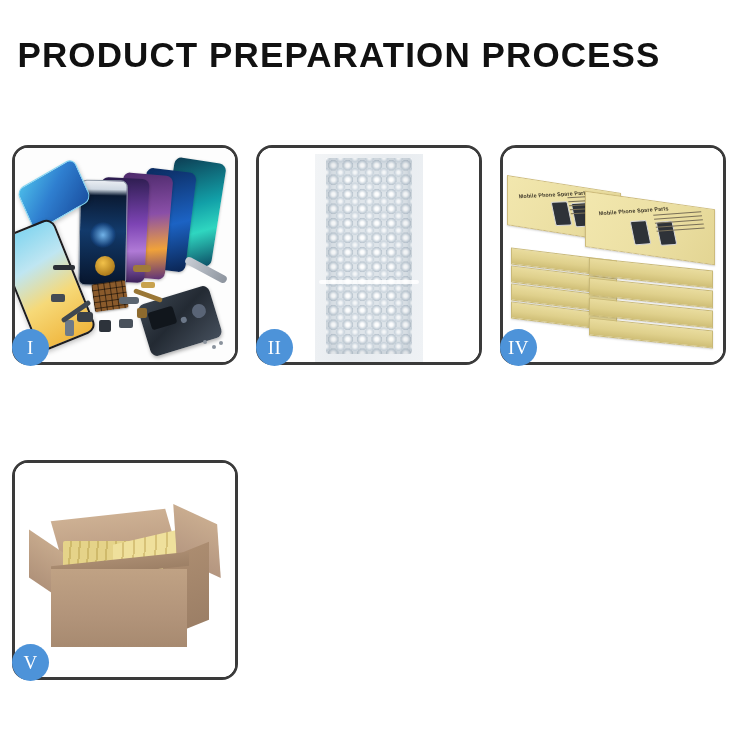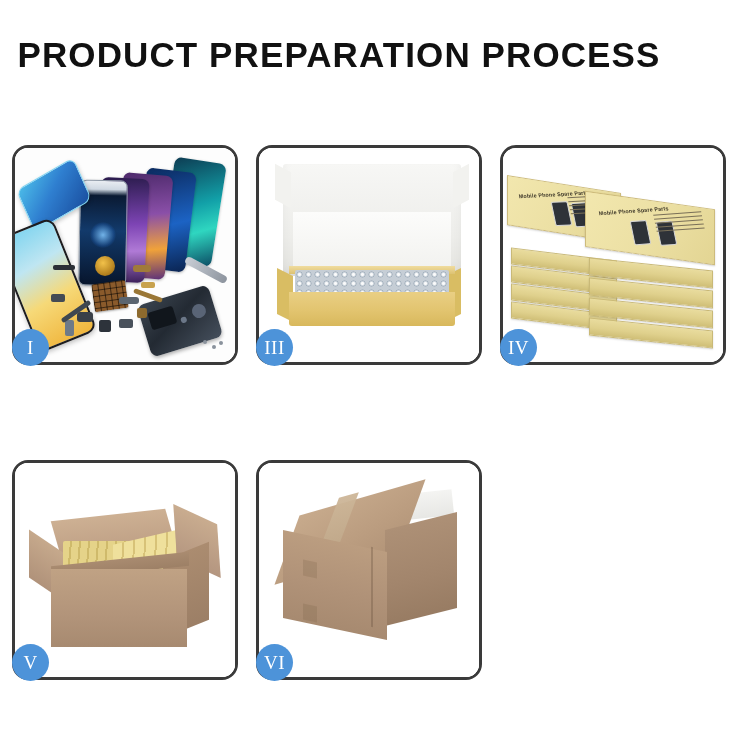--- a/index.html
+++ b/index.html
@@ -447,35 +447,31 @@
           <div class="screws">
             <span></span>
               <span></span>
               <span></span>
           </div>
         </div>
       </div>
       <div class="badge">I</div>
     </div>
 
-
     <div class="panel">
       <div class="panel-inner">
-        <div class="scene-openbox">
-          <div class="ob-lid"></div>
-          <div class="ob-foam"></div>
-          <div class="ob-side-l"></div>
-          <div class="ob-side-r"></div>
-          <div class="ob-rim"></div>
-          <div class="ob-content"></div>
-          <div class="ob-front"></div>
+        <div class="scene-bubble">
+          <div class="wrap-sheet"></div>
+          <div class="bubbles"></div>
+          <div class="wrap-seam"></div>
         </div>
       </div>
-      <div class="badge">III</div>
+      <div class="badge">II</div>
     </div>
+
 
     <div class="panel">
       <div class="panel-inner">
         <div class="scene-stack">
 
           <div class="slab" style="left:8px;  top:106px; width:104px; height:15px; transform:skewY(7deg);"></div>
           <div class="slab" style="left:8px;  top:124px; width:104px; height:15px; transform:skewY(7deg);"></div>
           <div class="slab" style="left:8px;  top:142px; width:104px; height:15px; transform:skewY(7deg);"></div>
           <div class="slab" style="left:8px;  top:160px; width:104px; height:15px; transform:skewY(7deg);"></div>
 
@@ -527,30 +523,15 @@
           <div class="flap flap-right"></div>
           <div class="flap flap-left"></div>
           <div class="cb-side"></div>
           <div class="flap flap-front"></div>
           <div class="cb-body"></div>
         </div>
       </div>
       <div class="badge">V</div>
     </div>
 
-    <div class="panel">
-      <div class="panel-inner">
-        <div class="scene-sealed">
-          <div class="sc-bg-sheet"></div>
-          <div class="sc-top"></div>
-          <div class="sc-tape"></div>
-          <div class="sc-right"></div>
-          <div class="sc-front"></div>
-          <div class="sc-seam"></div>
-          <div class="sc-tab sc-tab-a"></div>
-          <div class="sc-tab sc-tab-b"></div>
-        </div>
-      </div>
-      <div class="badge">VI</div>
-    </div>
 
   </div>
 </div>
 
 </body></html>

